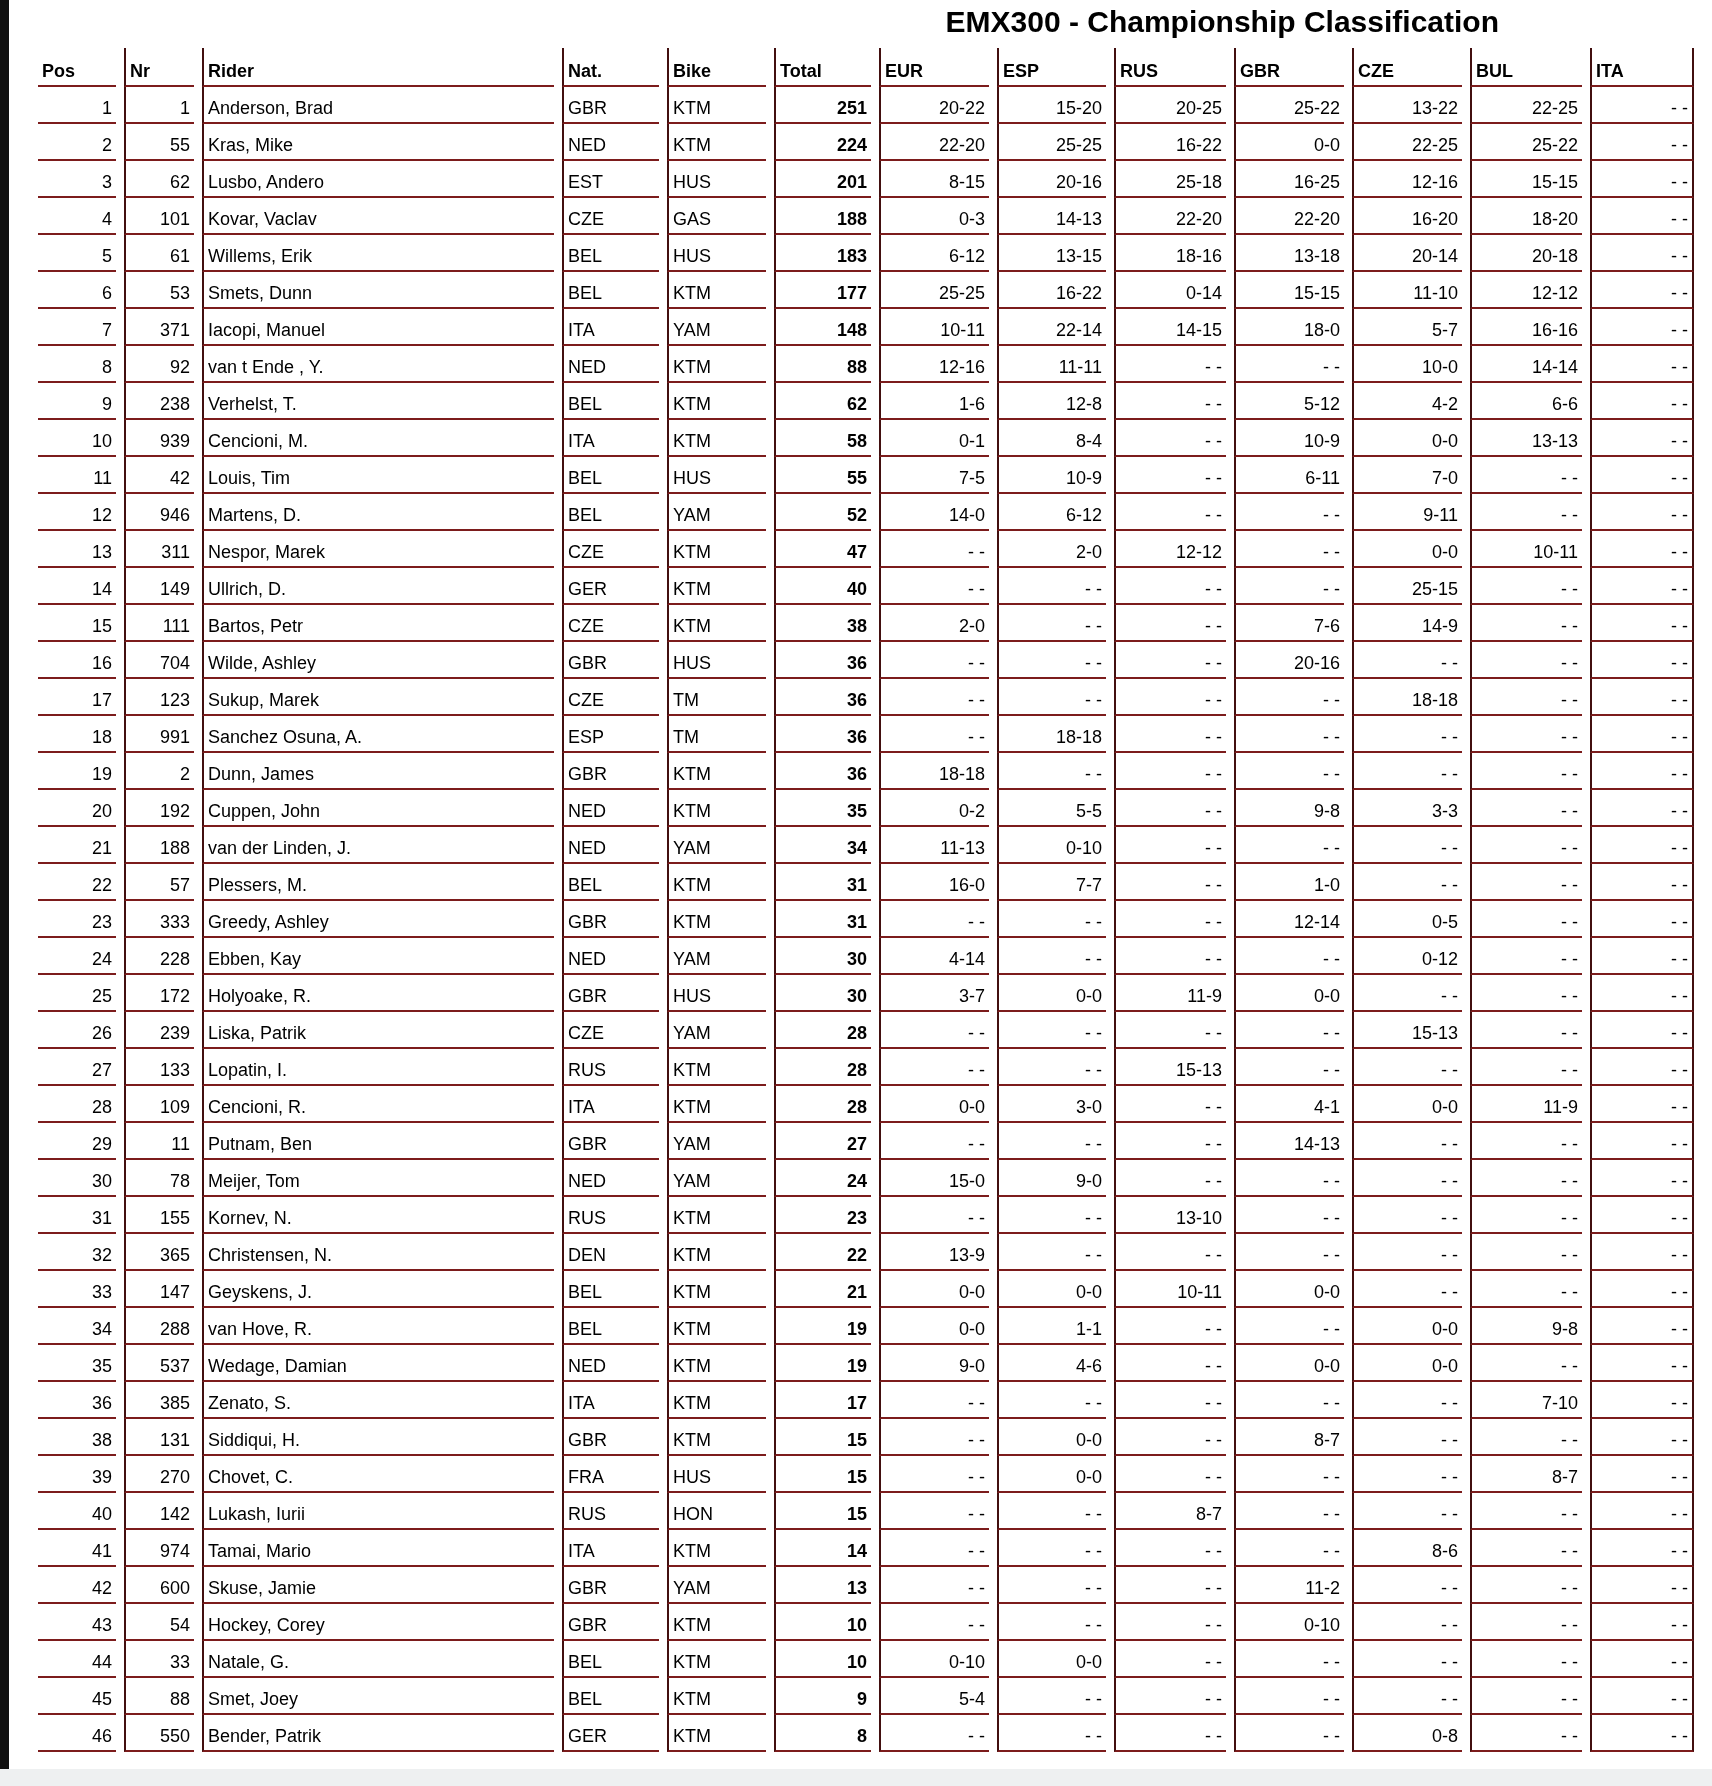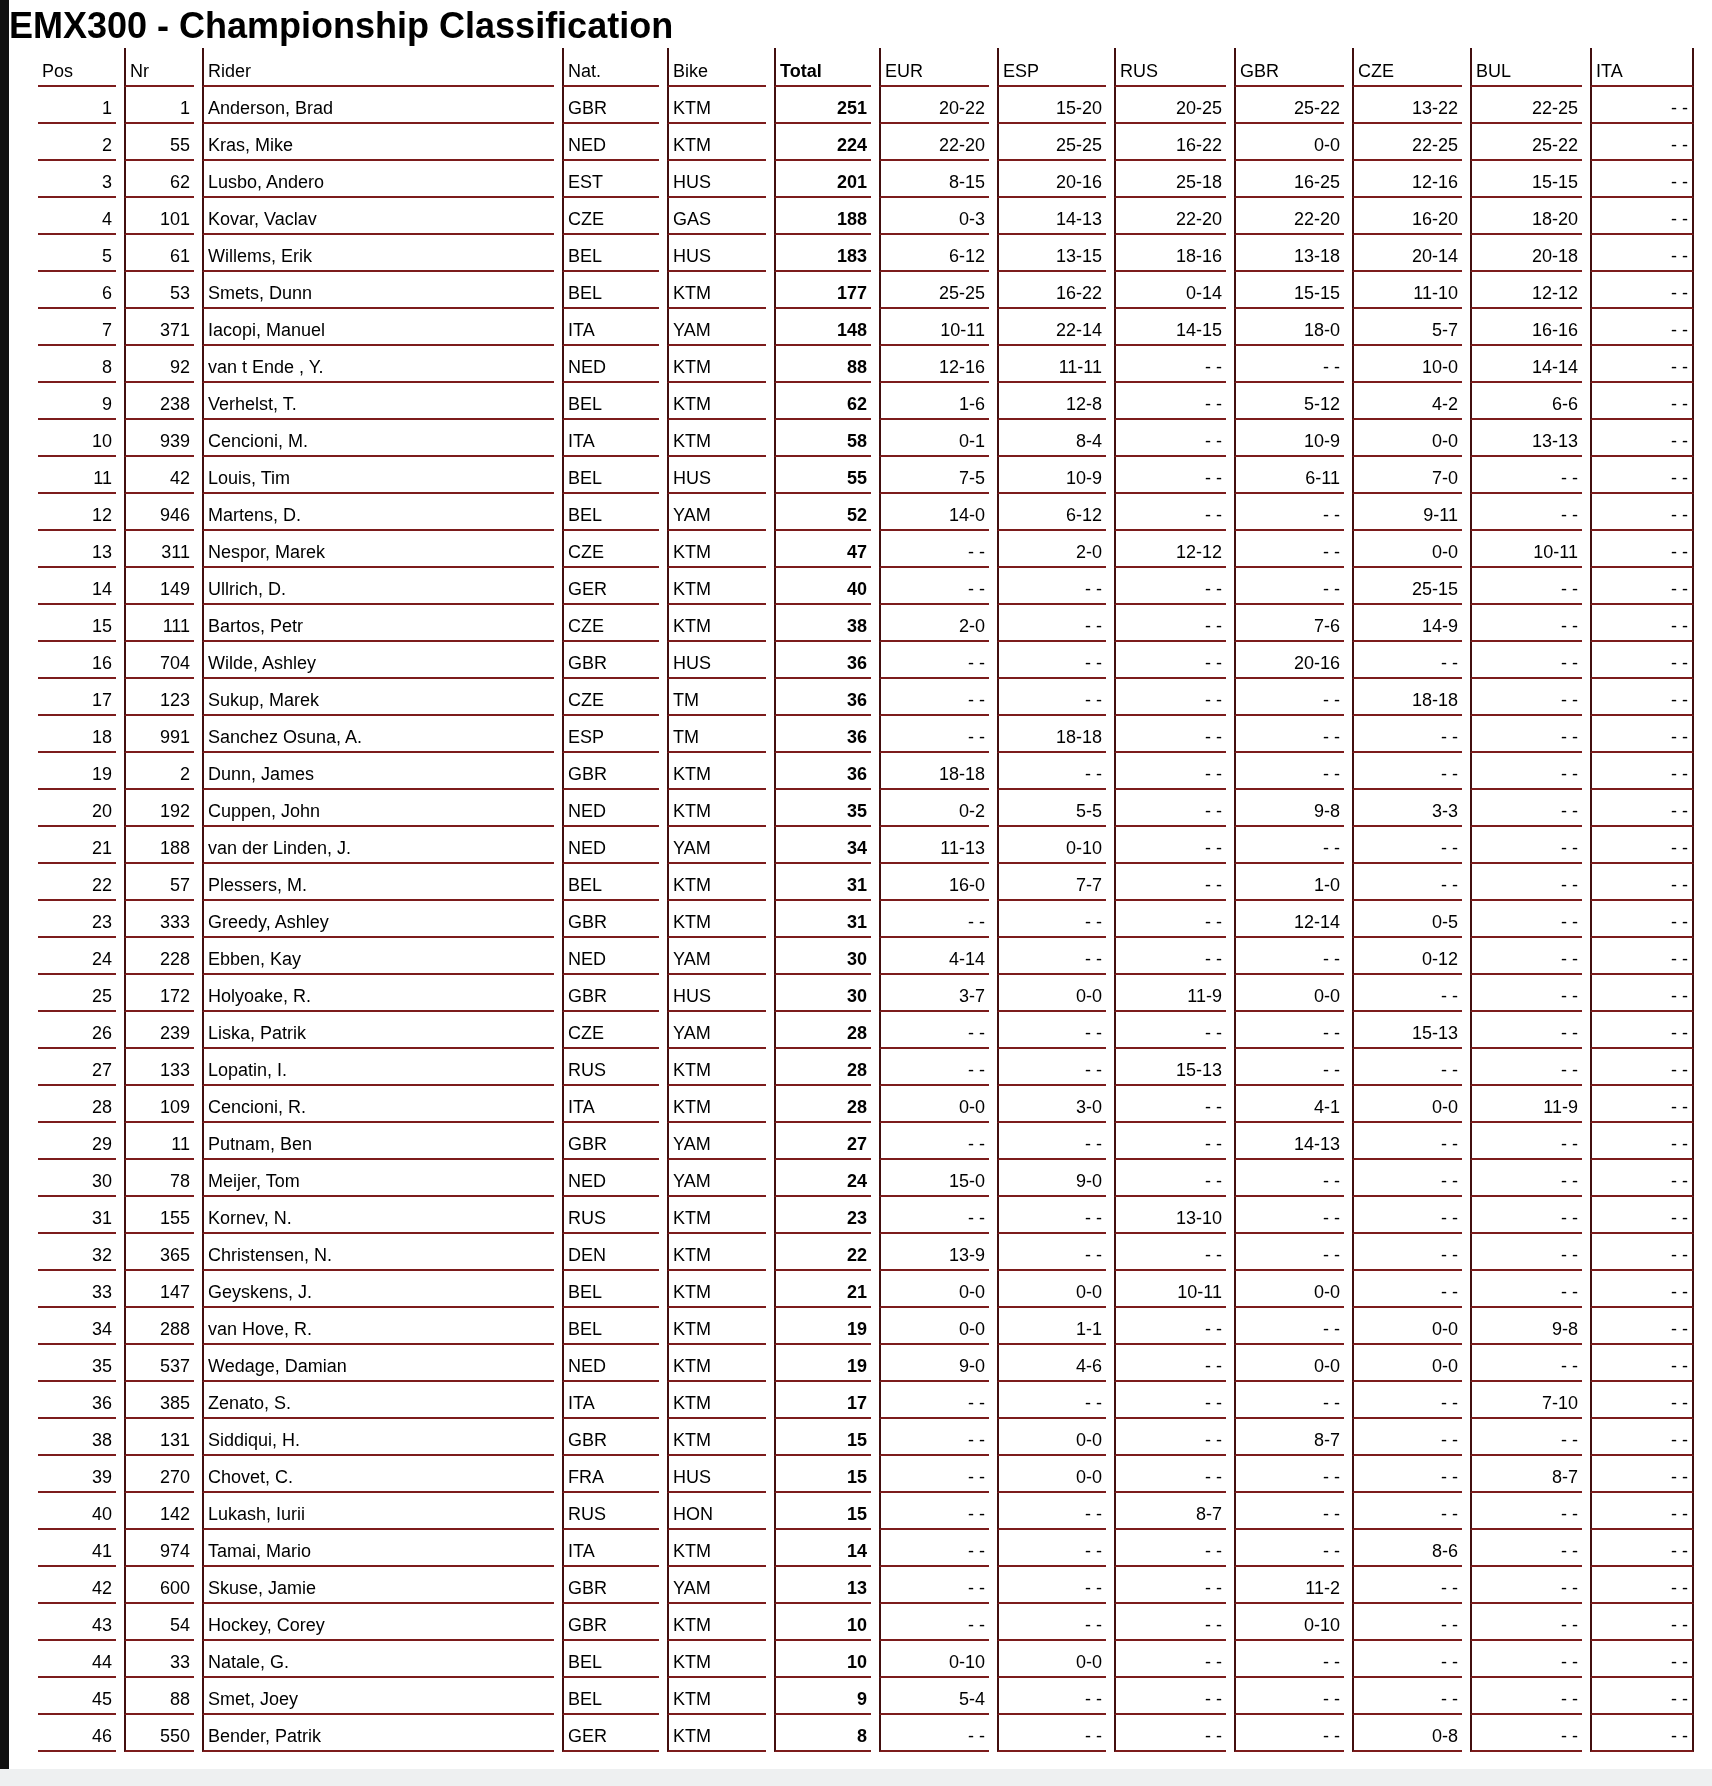--- a/index.html
+++ b/index.html
@@ -22,22 +22,22 @@
     position: absolute;
     left: 0; bottom: 0;
     width: 100%; height: 17px;
     background: #eef0f1;
     z-index: 5;
   }
   .doc-title {
     position: absolute;
     top: 5px; left: 9px;
     width: 1490px;
-    text-align: left;
-    font-size: 36px;
+    text-align: right;
+    font-size: 30px;
     font-weight: bold;
     white-space: nowrap;
   }
   table.results-table {
     position: absolute;
     left: 30px; top: 48px;
     border-collapse: separate;
     border-spacing: 8px 0;
     table-layout: fixed;
     font-size: 18px;
@@ -63,21 +63,21 @@
     white-space: nowrap;
     overflow: hidden;
     border-bottom: 2px solid #7c1c1c;
     border-left: 2px solid #420f0f;
   }
   .results-table th:first-child, .results-table td:first-child { border-left: none; }
   .results-table th:last-child,  .results-table td:last-child  { border-right: 2px solid #420f0f; }
 
   .results-table th {
     height: 34px;
-    font-weight: normal;
+    font-weight: bold;
     text-align: left;
   }
   .results-table th:nth-child(6) { font-weight: bold; }
 
   .results-table td { height: 32px; }
   .results-table td:nth-child(1),
   .results-table td:nth-child(2),
   .results-table td:nth-child(n+6) { text-align: right; }
   .results-table td:nth-child(3),
   .results-table td:nth-child(4),

